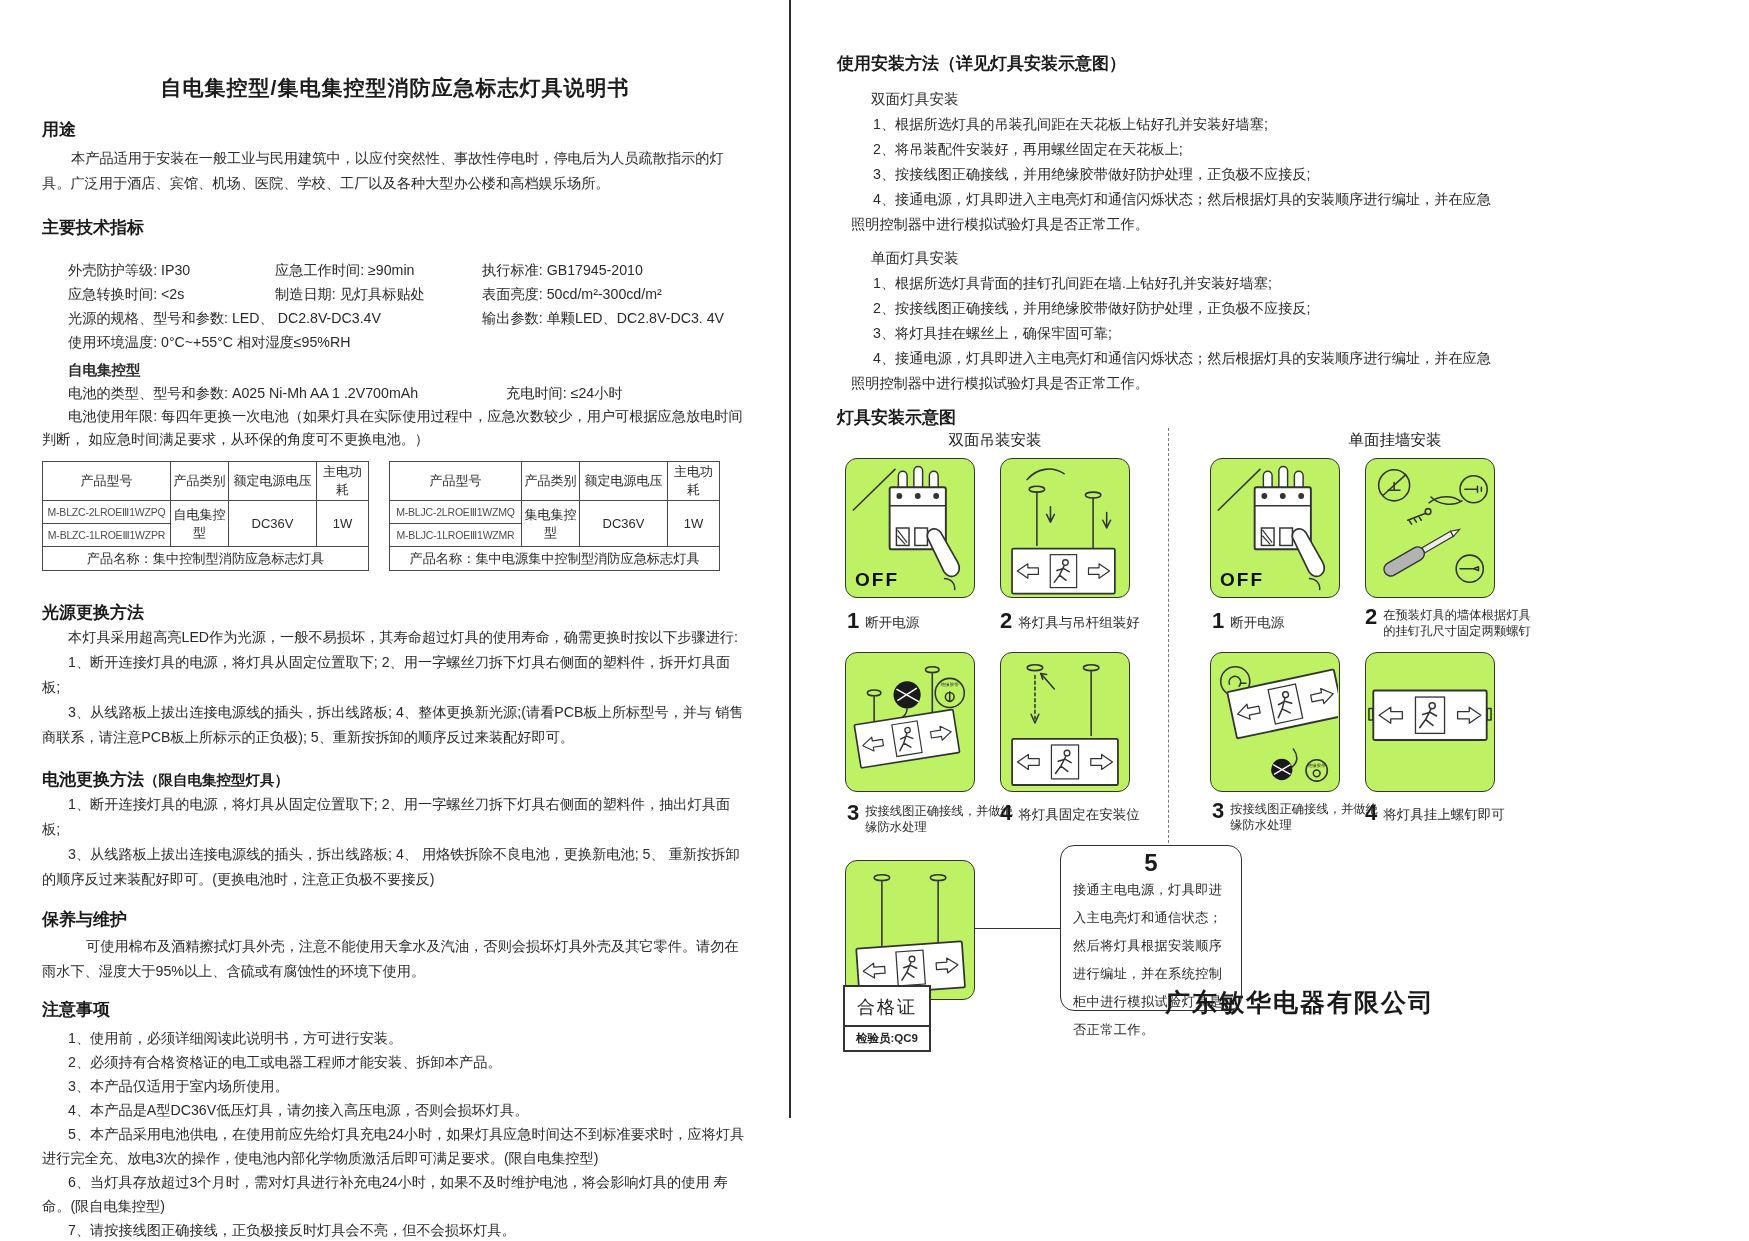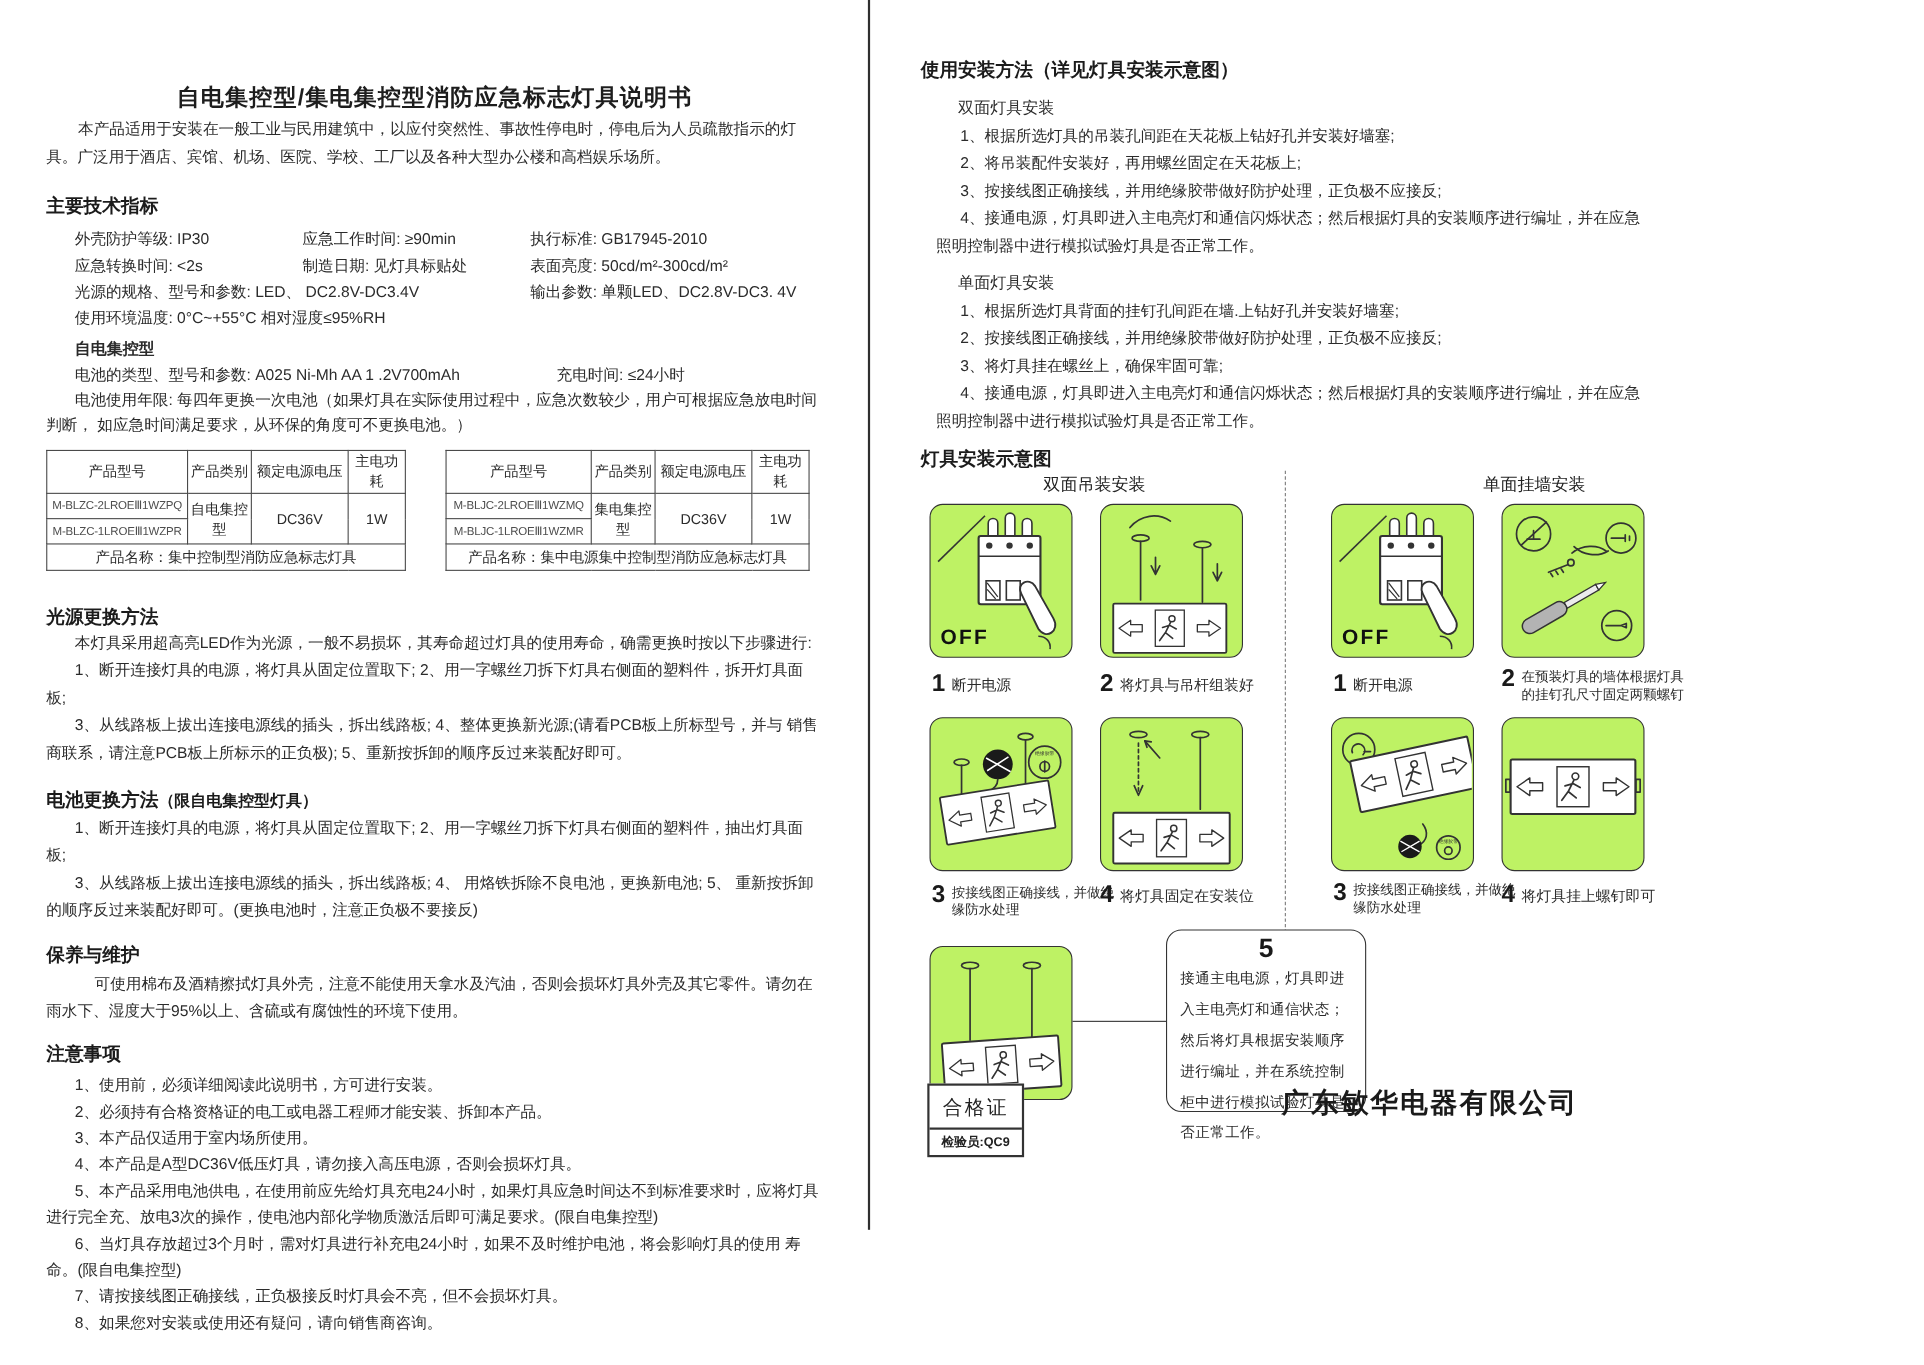--- a/index.html
+++ b/index.html
@@ -12,28 +12,28 @@
   .divider{position:absolute;left:789px;top:0;width:2px;height:1118px;background:#2f2f2f}
 
   h1.doc-title{margin-top:74px;text-align:center;font-size:21px;font-weight:700;color:#1d1d1d;letter-spacing:1px}
   .h2{font-size:17px;font-weight:700;color:#1b1b1b;line-height:24px}
   .h2 .h2-note{font-size:14.5px}.mt10{margin-top:10px}.mt14{margin-top:14px}.mt16{margin-top:16px}
   .mt18{margin-top:18px}.mt20{margin-top:20px}.mt30{margin-top:30px}
 
   p.body{font-size:14.2px;line-height:25px;color:#2b2b2b}
   .ind29{text-indent:29px}.ind44{text-indent:44px}
   .specs{display:grid;grid-template-columns:207px 207px 1fr;padding-left:26px;
-         font-size:14.2px;line-height:24px;margin-top:6px}
+         font-size:14.2px;line-height:24px;margin-top:18px}
   .specs .span2{grid-column:1/3}.specs .span3{grid-column:1/4}
   .sub-h{font-size:14.5px;font-weight:700;padding-left:26px;margin-top:5px;line-height:23px}
   .batt-row{display:flex;padding-left:26px;font-size:14.2px;line-height:23px}
   .batt-row .b1{width:438px}
   p.life{font-size:14.2px;line-height:23px;text-indent:26px}
 
-  .tables{display:flex;gap:36px;margin-top:10px}
+  .tables{display:flex;gap:20px;margin-top:10px}
   table{border-collapse:collapse;text-align:center}
   td,th{border:1px solid #4a4a4a;padding:1px 2px}
   th{font-size:13px;font-weight:500;height:24px}
   td{font-size:13px;height:23px}
   td.model{font-size:10.5px;color:#4e4e4e;letter-spacing:-0.2px}
   td.pname{font-size:13.2px;height:24px}
 
   p.step{font-size:14.2px;line-height:25px;text-indent:26px}
   p.note{font-size:14.2px;line-height:24px;text-indent:26px}
 
@@ -95,20 +95,21 @@
     <path d="M100,122 c7,0 12,5 11,12" fill="none" stroke="#333" stroke-width="1.5"></path>
   </g>
 </defs>
 </svg>
 
 <div class="divider"></div>
 
 <div class="page page-left">
   <h1 class="doc-title">自电集控型/集电集控型消防应急标志灯具说明书</h1>
 
+  <div class="h2 mt16">用途</div>
   <p class="body ind29" style="margin-top:4px">本产品适用于安装在一般工业与民用建筑中，以应付突然性、事故性停电时，停电后为人员疏散指示的灯具。广泛用于酒店、宾馆、机场、医院、学校、工厂以及各种大型办公楼和高档娱乐场所。</p>
 
   <div class="h2 mt20">主要技术指标</div>
   <div class="specs">
     <div>外壳防护等级: IP30</div>
     <div>应急工作时间: ≥90min</div>
     <div>执行标准: GB17945-2010</div>
     <div>应急转换时间: &lt;2s</div>
     <div>制造日期: 见灯具标贴处</div>
     <div>表面亮度: 50cd/m²-300cd/m²</div>

